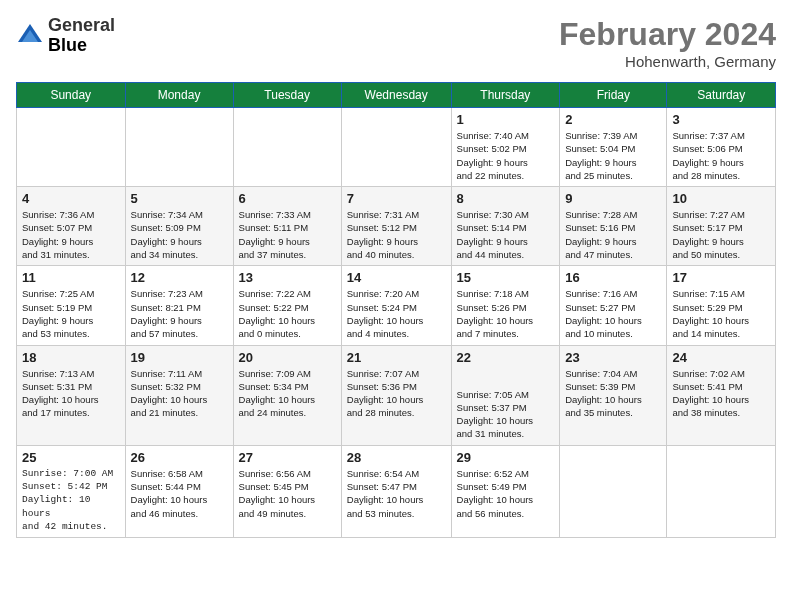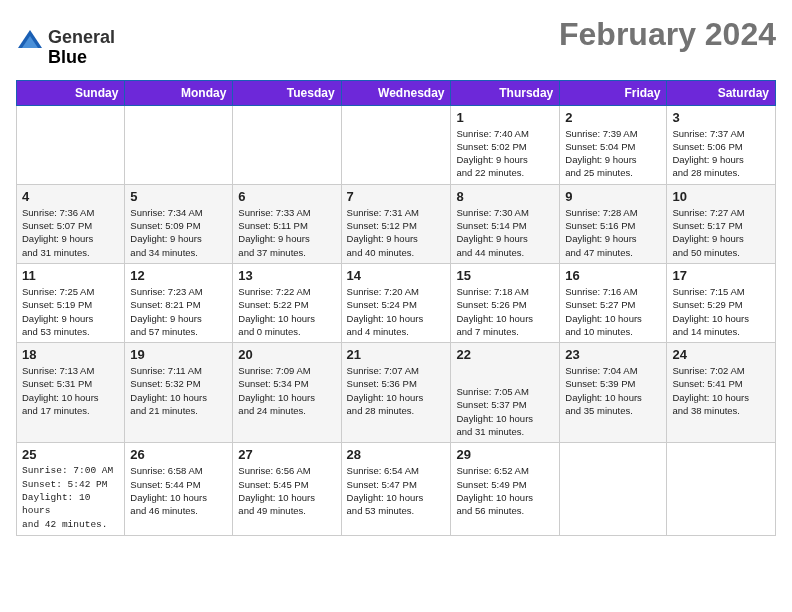--- a/index.html
+++ b/index.html
@@ -17,21 +17,20 @@
       margin-bottom: 12px;
     }
     .logo {
       display: flex;
       align-items: center;
     }
     .logo-text {
       display: flex;
       flex-direction: column;
       line-height: 1.1;
-      margin-top: 12px;
     }
     .logo-general {
       font-size: 18px;
       font-weight: bold;
       color: #333;
     }
     .logo-blue {
       font-size: 18px;
       font-weight: bold;
       color: #000000;
@@ -52,27 +51,27 @@
     .location {
       font-size: 15px;
       color: #444;
     }
     .calendar {
       width: 100%;
       border-collapse: collapse;
       border: 1px solid #ccc;
     }
     .calendar th {
-      background-color: #6d28d9;
+      background-color: #15803d;
       color: #fff;
       font-size: 12px;
-      font-weight: bold;
+      font-weight: normal;
       padding: 5px 6px;
       border: 1px solid #1a5fb4;
-      text-align: right;
+      text-align: center;
     }
     .calendar td {
       vertical-align: top;
       border: 1px solid #ccc;
       padding: 4px 5px;
       width: 113px;
       min-height: 80px;
       font-size: 10px;
       color: #222;
       background: #fff;
@@ -105,20 +104,21 @@
       <polygon points="14,2 26,20 2,20" fill="#1a5fb4"></polygon>
       <polygon points="14,8 22,20 6,20" fill="#4a90d9"></polygon>
     </svg>
     <div class="logo-text">
       <span class="logo-general">General</span>
       <span class="logo-blue">Blue</span>
     </div>
   </div>
   <div class="title-block">
     <div class="month-year">February 2024</div>
+    <div class="location">Hohenwarth, Germany</div>
   </div>
 </div>
 
 <table class="calendar">
   <thead>
     <tr>
     <th>Sunday</th>
         <th>Monday</th>
         <th>Tuesday</th>
         <th>Wednesday</th>

